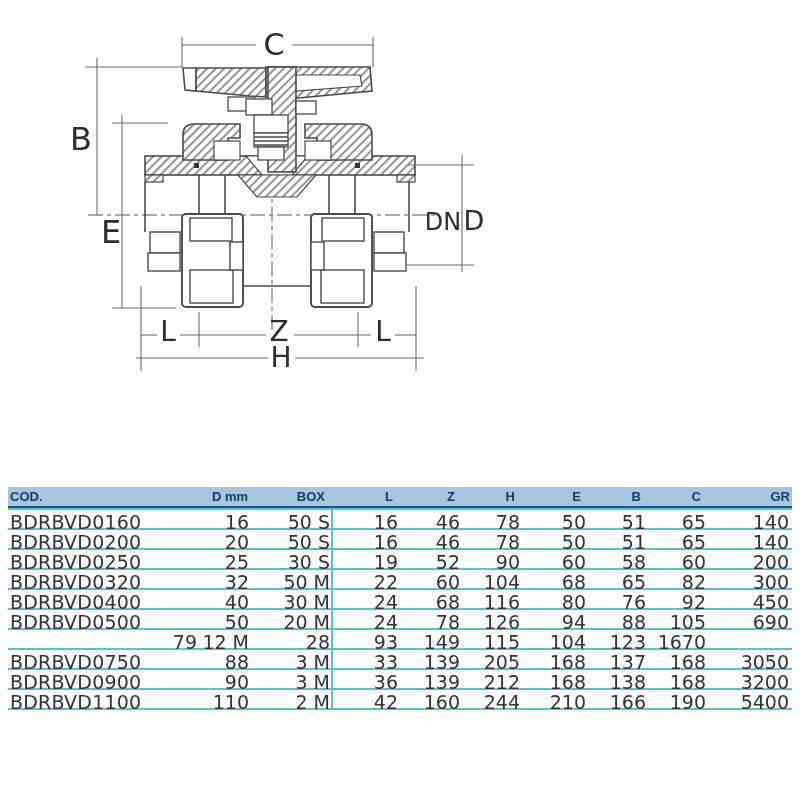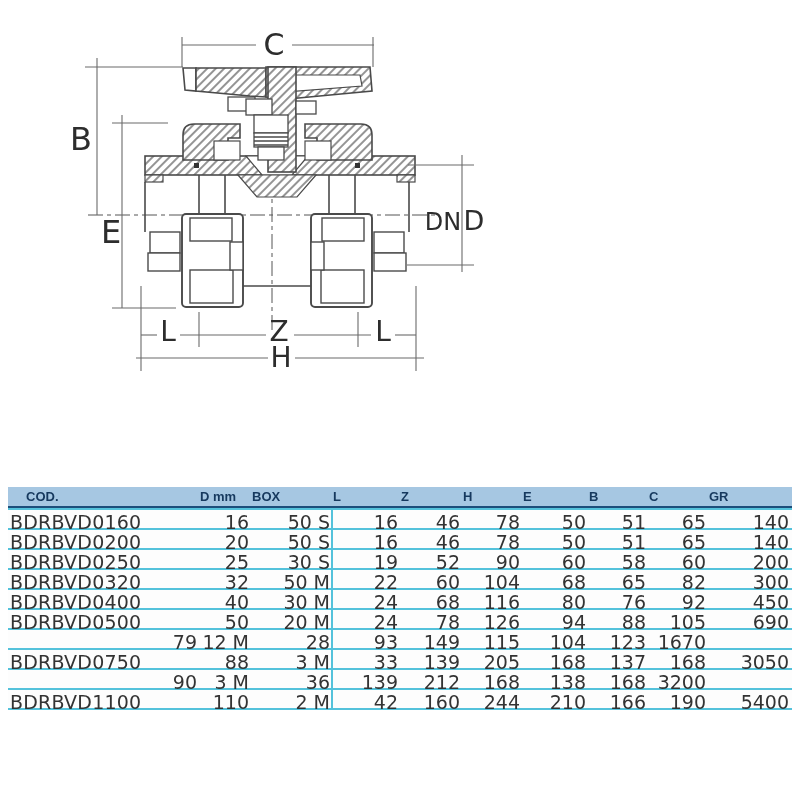--- a/index.html
+++ b/index.html
@@ -21,23 +21,23 @@
   .thead{
     display:grid;grid-template-columns:var(--cols);
     background:#a6c7e2;
     height:19px;
     border-bottom:2px solid #1d4e7b;
     align-items:center;
   }
   .th{
     font-family:"Liberation Sans", sans-serif;
     font-weight:bold;font-size:13px;color:#16395e;
-    padding-right:8px;white-space:nowrap;
-  }
-  .th.cod{text-align:left;padding-left:18px;}
+    text-align:right;padding-right:8px;white-space:nowrap;
+  }
+  .th.cod{text-align:left;padding-left:2px;}
   .th.dmm{padding-right:4px;}
   .th.gr{padding-right:2px;}
   .tbody{
     border-top:2px solid #54c2db;
     position:relative;
   }
   .tr{
     display:grid;grid-template-columns:var(--cols);
     height:20px;box-sizing:border-box;
     border-bottom:2px solid #54c2db;
@@ -290,20 +290,21 @@
         <div class="td">3 M</div>
         <div class="td">33</div>
         <div class="td">139</div>
         <div class="td">205</div>
         <div class="td">168</div>
         <div class="td">137</div>
         <div class="td">168</div>
         <div class="td">3050</div>
       </div>
       <div class="tr">
+        <div class="td cod">BDRBVD0900</div>
         <div class="td">90</div>
         <div class="td">3 M</div>
         <div class="td">36</div>
         <div class="td">139</div>
         <div class="td">212</div>
         <div class="td">168</div>
         <div class="td">138</div>
         <div class="td">168</div>
         <div class="td">3200</div>
       </div>

